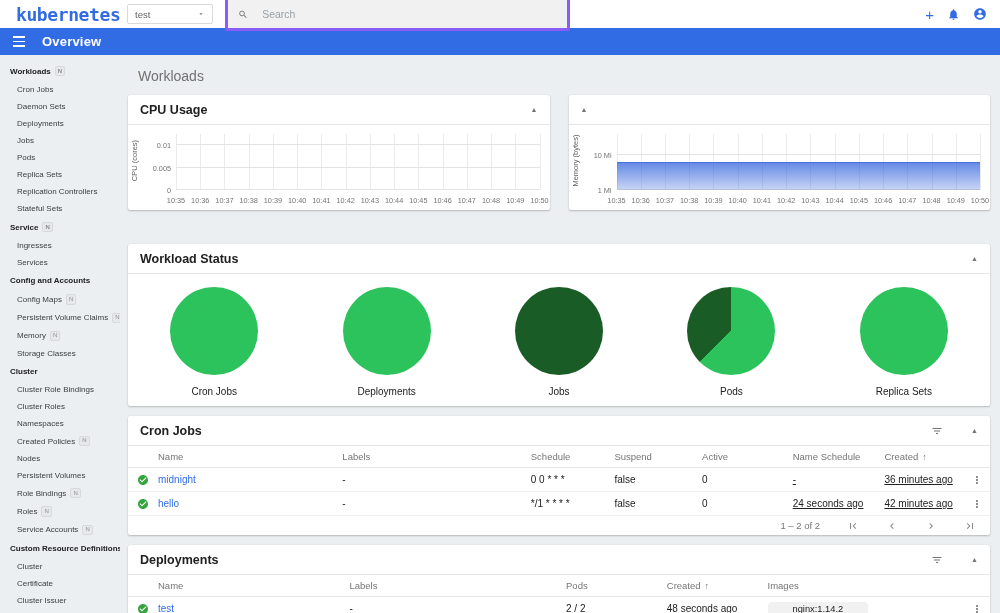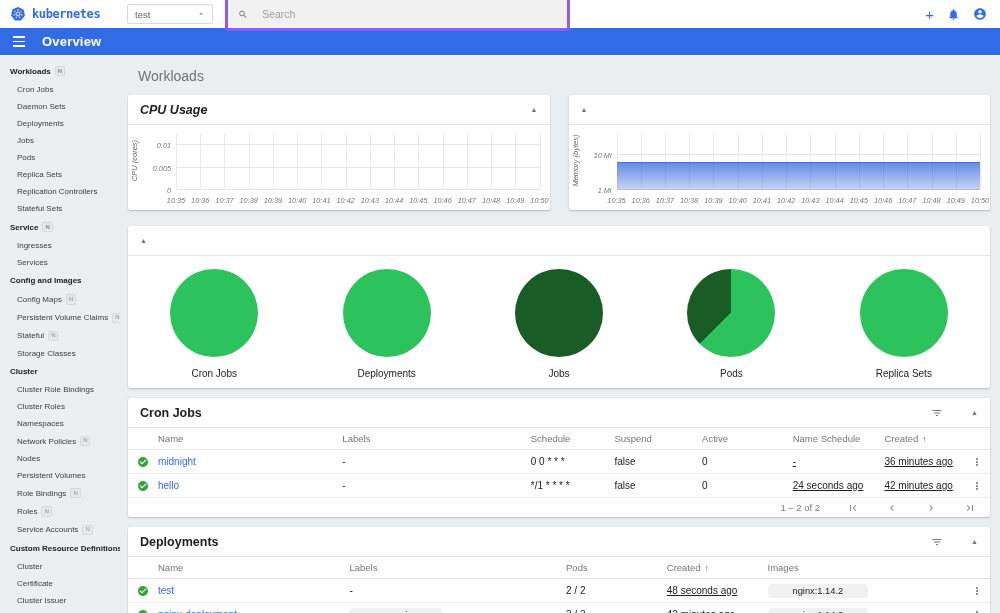--- a/index.html
+++ b/index.html
@@ -2,21 +2,21 @@
 <html><head>
 <meta charset="utf-8">
 <style>
   * { box-sizing: border-box; margin: 0; padding: 0; }
   html,body { width:1000px; height:613px; overflow:hidden; }
   body { font-family:"Liberation Sans", sans-serif; background:#eceff1; }
 
   
   .topbar { height:28px; background:#fff; display:flex; align-items:center; }
   .logo { width:120px; display:flex; align-items:center; gap:6px; padding-left:10px; cursor:pointer; }
-  .logo-text { color:#326ce5; font-family:"DejaVu Sans Mono", monospace; font-weight:bold; font-size:12px; letter-spacing:-0.4px; }
+  .logo-text { color:#326ce5; font-family:"DejaVu Sans Mono", monospace; font-weight:bold; font-size:18px; letter-spacing:-0.4px; }
   .ns-select { width:86px; height:20px; margin-left:7px; border:1px solid #d9d9d9; border-radius:2px; background:#fff;
                display:flex; align-items:center; justify-content:space-between; padding:0 7px; cursor:pointer; }
   .ns-select span { font-size:9.5px; color:#5f6368; }
   .searchbar { margin-left:12px; width:345px; height:34px; background:#f1f1f1; border:3px solid #8b5cf6; border-radius:2px;
                display:flex; align-items:center; padding:0 10px; gap:14px; }
   .searchbar input { border:none; outline:none; background:transparent; font-size:10.5px; color:#333; width:100%; font-family:inherit; }
   .searchbar input::placeholder { color:#9aa0a6; }
   .topbar-right { margin-left:auto; display:flex; align-items:center; gap:13px; padding-right:13px; }
   .plus-btn { color:#326ce5; font-size:15px; font-weight:400; line-height:1; cursor:pointer; }
   .icon-btn { cursor:pointer; display:flex; }
@@ -36,21 +36,21 @@
 
   .main { flex:1; padding:0 10px 0 8px; overflow:hidden; }
   .page-title { margin:13px 0 11px 10px; font-size:14px; color:#717171; }
 
   .card { background:#fff; border-radius:2px; box-shadow:0 1px 2px rgba(0,0,0,0.22), 0 0 1px rgba(0,0,0,0.12); }
   .card-header { height:30px; display:flex; align-items:center; padding:0 12px; border-bottom:1px solid #e6e6e6; gap:28px; }
   .card-title { font-size:12.5px; font-weight:bold; color:#212121; flex:1; }
   .collapse-caret { color:#757575; font-size:7px; cursor:pointer; }
 
   
-  .charts-row { display:flex; gap:19px; margin-bottom:16px;font-style:italic; }
+  .charts-row { display:flex; gap:19px; margin-bottom:34px; }
   .chart-card { flex:1; height:115px; display:flex; flex-direction:column; }
   .chart-body { flex:1; position:relative; }
   .axis-ylabel-wrap { position:absolute; left:0; top:6px; bottom:20px; width:14px; display:flex; align-items:center; justify-content:center; }
   .axis-ylabel { transform:rotate(-90deg); white-space:nowrap; font-size:7.5px; color:#616161; }
   .plot { position:absolute; left:48px; right:10px; top:9px; bottom:20px; }
   .vgrid { position:absolute; top:0; bottom:0; width:1px; background:#ebebeb; }
   .hgrid { position:absolute; left:0; right:0; height:1px; background:#e3e3e3; }
   .xlab { position:absolute; bottom:-15px; transform:translateX(-50%); font-size:7.3px; color:#757575; white-space:nowrap; }
   .ylab { position:absolute; right:calc(100% + 5px); transform:translateY(50%); font-size:7.3px; color:#757575; white-space:nowrap; }
   .area { position:absolute; left:0; right:0; bottom:0; background:linear-gradient(180deg, rgba(60,106,222,0.78), rgba(60,106,222,0.28));
@@ -169,51 +169,51 @@
         <span>Service</span>
         <span class="badge">N</span>
       </div>
       <div class="sb-item">
         <span>Ingresses</span>
       </div>
       <div class="sb-item">
         <span>Services</span>
       </div>
       <div class="sb-header">
-        <span>Config and Images</span>
+        <span>Config and Accounts</span>
       </div>
       <div class="sb-item">
         <span>Config Maps</span>
         <span class="badge">N</span>
       </div>
       <div class="sb-item">
         <span>Persistent Volume Claims</span>
         <span class="badge">N</span>
       </div>
       <div class="sb-item">
-        <span>Stateful</span>
+        <span>Memory</span>
         <span class="badge">N</span>
       </div>
       <div class="sb-item">
         <span>Storage Classes</span>
       </div>
       <div class="sb-header">
         <span>Cluster</span>
       </div>
       <div class="sb-item">
         <span>Cluster Role Bindings</span>
       </div>
       <div class="sb-item">
         <span>Cluster Roles</span>
       </div>
       <div class="sb-item">
         <span>Namespaces</span>
       </div>
       <div class="sb-item">
-        <span>Network Policies</span>
+        <span>Created Policies</span>
         <span class="badge">N</span>
       </div>
       <div class="sb-item">
         <span>Nodes</span>
       </div>
       <div class="sb-item">
         <span>Persistent Volumes</span>
       </div>
       <div class="sb-item">
         <span>Role Bindings</span>
@@ -342,20 +342,21 @@
               <div class="hgrid" style="bottom: 62.5%;"></div>
               <span class="ylab" style="bottom: 62.5%;">10 Mi</span>
               <div class="area" style="height: 49.375%;"></div>
             </div>
           </div>
       </section>
     </div>
 
     <section class="card status-card">
       <div class="card-header">
+        <span class="card-title">Workload Status</span>
         <span class="collapse-caret">▲</span>
       </div>
       <div class="status-body" id="pies">
           <div class="pie-wrap">
             <div class="pie" style="background:#2cc25c"></div>
             <div class="pie-label">Cron Jobs</div>
           </div>
           <div class="pie-wrap">
             <div class="pie" style="background:#2cc25c"></div>
             <div class="pie-label">Deployments</div>

